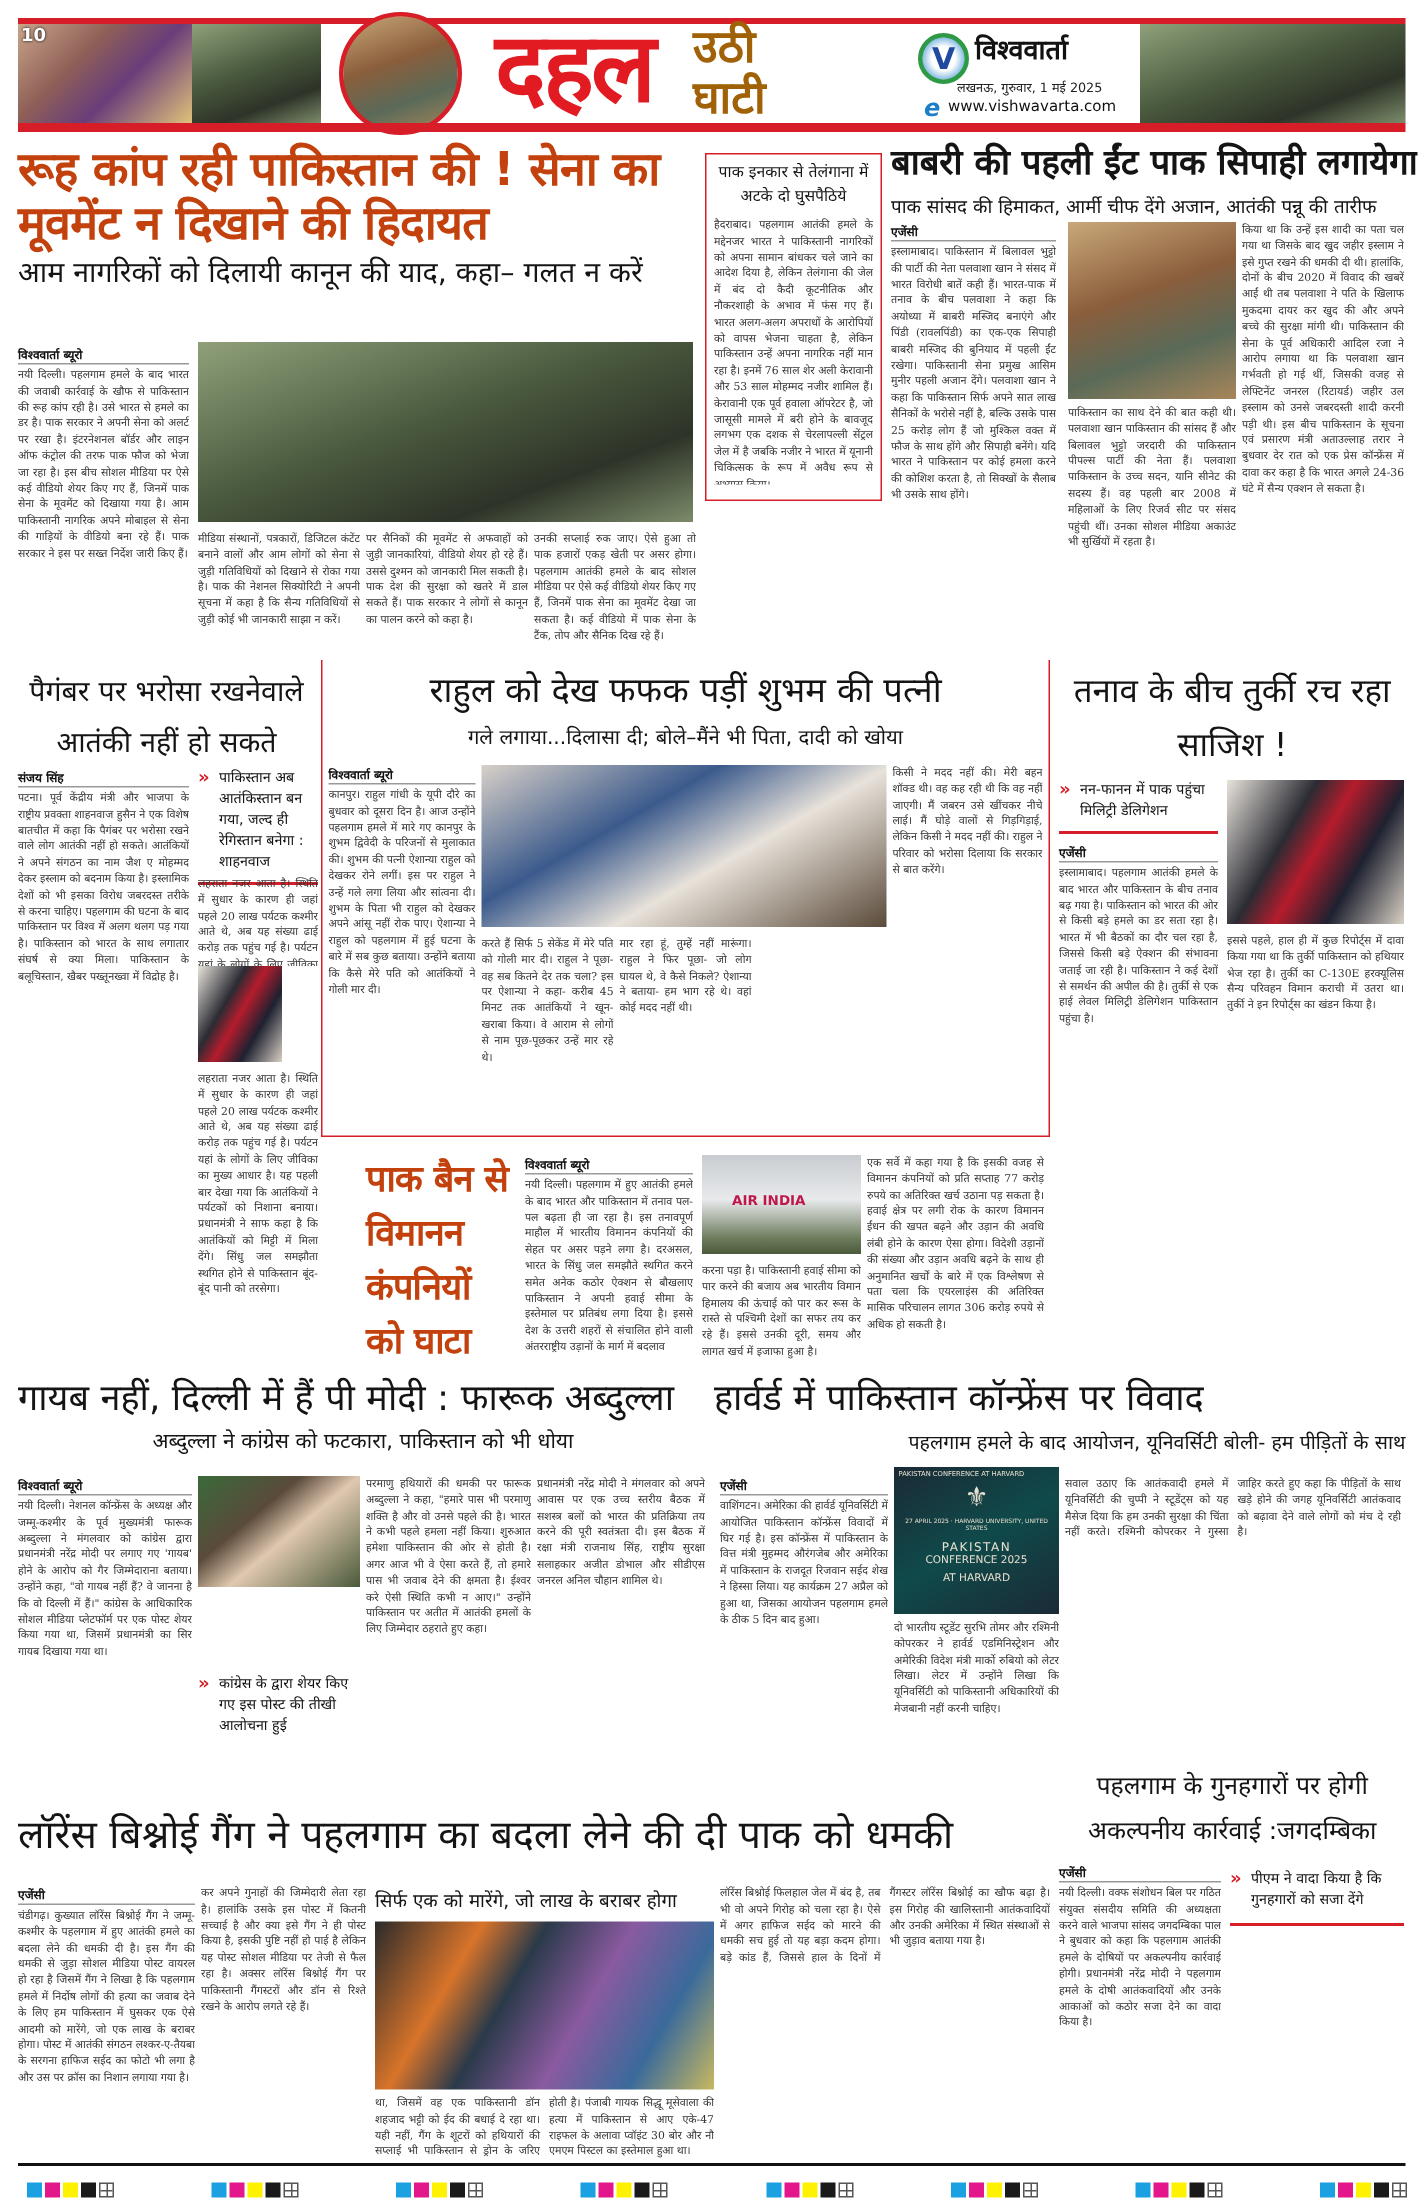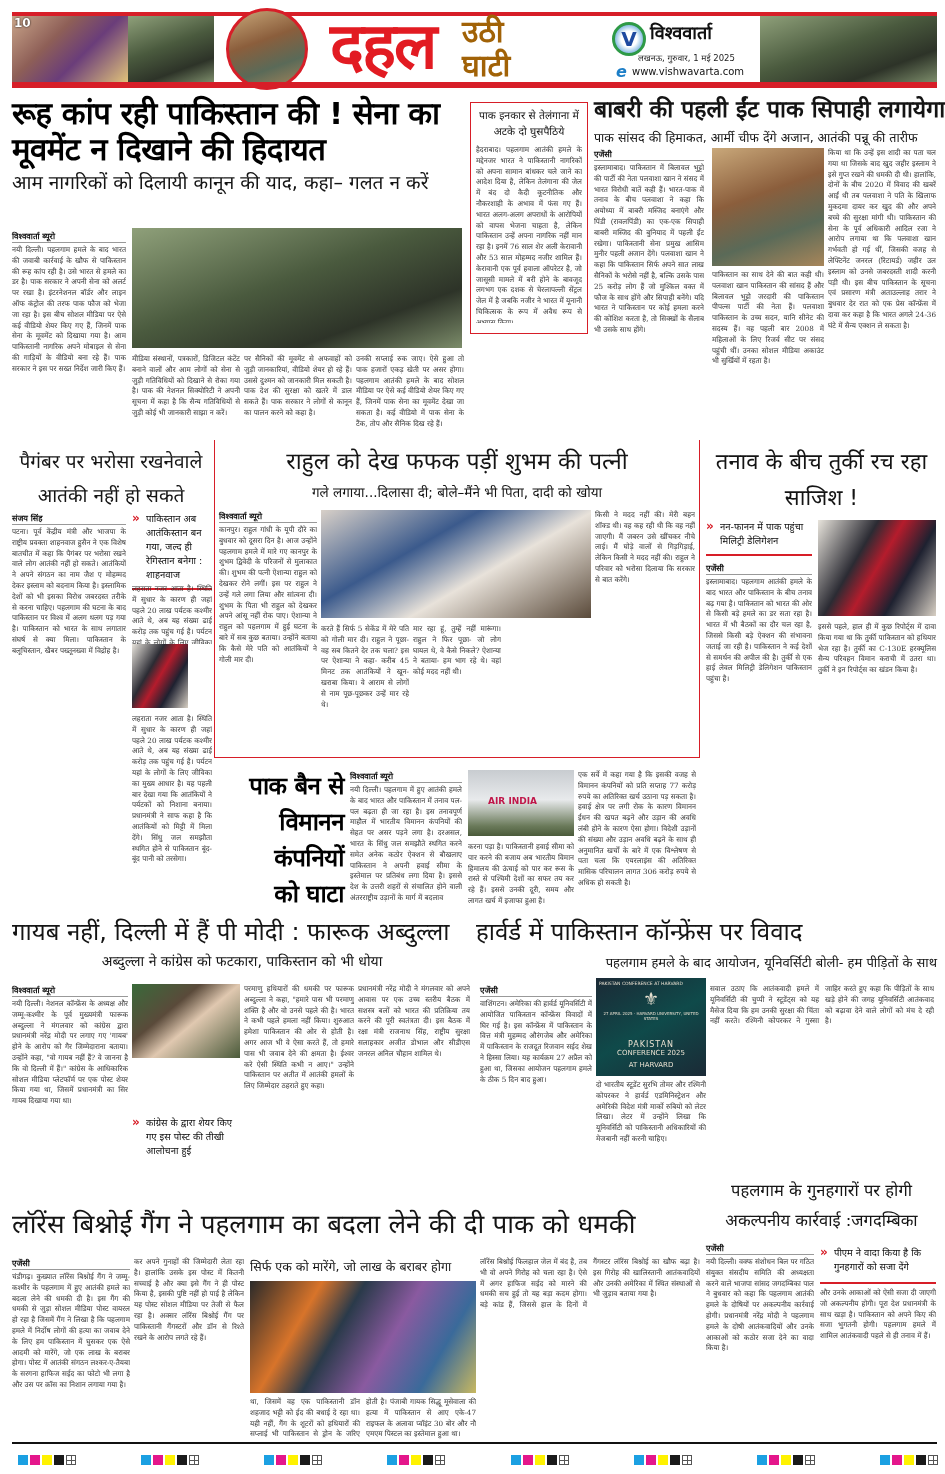--- a/index.html
+++ b/index.html
@@ -17,21 +17,21 @@
   .photo.dark { background: linear-gradient(150deg, #1b2a36 0%, #0f4a4a 50%, #1b2a36 100%); }
   .photo.man { background: linear-gradient(140deg, #3a6a3a 0%, #5a4a3a 35%, #e0c8b0 55%, #4a5a3a 100%); }
   .photo.bottom { background: linear-gradient(120deg, #2a2a2a 0%, #d8742a 25%, #2a3a4a 40%, #8a5aa0 60%, #3a6a9a 80%, #c8b860 100%); }
   .mast-title { font-family: "DejaVu Sans", sans-serif; font-weight: bold; color: #e21b22; font-size: 64px; line-height: 1; letter-spacing: -2px; }
   .mast-sub { font-weight: bold; font-size: 30px; line-height: 1.05; color: #a16207; }
   .logo-circle { width: 34px; height: 34px; border-radius: 50%; border: 3px solid #2e9a46; background: radial-gradient(circle, #fff 40%, #1c7ec7 100%); color: #1f4aa0; font-weight: bold; font-size: 20px; text-align: center; line-height: 28px; }
   .brand { font-weight: bold; font-size: 18px; color: #111; }
   .dateline { font-size: 8.5px; color: #222; }
   .url { font-size: 10px; color: #111; }
   .e-icon { color: #1c7ec7; font-weight: bold; font-size: 16px; font-style: italic; }
-  .h1 { font-weight: bold; color: #000000; line-height: 1.15; letter-spacing: -0.5px; }
+  .h1 { font-weight: bold; color: #c2410c; line-height: 1.15; letter-spacing: -0.5px; }
   .h2 { color: #141414; line-height: 1.2; }
   .byline { font-weight: bold; font-size: 8px; border-bottom: 1px solid #999; padding-bottom: 1px; margin-bottom: 2px; color: #111; }
   .body-text { font-size: 7.2px; line-height: 10.8px; color: #333; text-align: justify; overflow: hidden; font-family: "DejaVu Serif", serif; }
   .boxed { border: 1.5px solid #d71e28; }
   .quote { font-size: 9.5px; line-height: 14px; color: #111; padding-left: 14px; position: relative; }
   .quote .mark { position: absolute; left: 0; top: -1px; color: #d71e28; font-weight: bold; font-size: 12px; }
   .quote-rule { height: 2px; background: #d71e28; }
   .sw { width: 10px; height: 10px; display: inline-block; margin-right: 2px; }
   .reg-cross { width: 10px; height: 10px; border: 1px solid #555; position: relative; display: inline-block; }
   .reg-cross:before { content: ""; position: absolute; left: 4px; top: 0; width: 1px; height: 8px; background: #555; }
@@ -129,21 +129,21 @@
     </div>
     <div class="quote-rule" style="margin-top:6px;margin-bottom:6px;"></div>
     <div class="byline">एजेंसी</div>
     <div class="body-text" style="height:320px;">इस्लामाबाद। पहलगाम आतंकी हमले के बाद भारत और पाकिस्तान के बीच तनाव बढ़ गया है। पाकिस्तान को भारत की ओर से किसी बड़े हमले का डर सता रहा है। भारत में भी बैठकों का दौर चल रहा है, जिससे किसी बड़े ऐक्शन की संभावना जताई जा रही है। पाकिस्तान ने कई देशों से समर्थन की अपील की है। तुर्की से एक हाई लेवल मिलिट्री डेलिगेशन पाकिस्तान पहुंचा है।</div>
   </div>
   <div class="abs photo suit" style="left:112px;top:76px;width:118px;height:96px;"></div>
   <div class="abs body-text" style="left:112px;top:178px;width:118px;height:284px;">इससे पहले, हाल ही में कुछ रिपोर्ट्स में दावा किया गया था कि तुर्की पाकिस्तान को हथियार भेज रहा है। तुर्की का C-130E हरक्यूलिस सैन्य परिवहन विमान कराची में उतरा था। तुर्की ने इन रिपोर्ट्स का खंडन किया है।</div>
 </div>
 
 <div class="abs" style="left:214px;top:762px;width:486px;height:150px;">
-  <div class="abs h1" style="left:30px;top:6px;width:100px;font-size:24px;line-height:36px;text-align:right;">पाक बैन से विमानन कंपनियों को घाटा</div>
+  <div class="abs h1" style="left:30px;top:6px;width:100px;font-size:24px;line-height:36px;">पाक बैन से विमानन कंपनियों को घाटा</div>
   <div class="abs" style="left:136px;top:8px;width:112px;">
     <div class="byline">विश्ववार्ता ब्यूरो</div>
     <div class="body-text" style="height:128px;">नयी दिल्ली। पहलगाम में हुए आतंकी हमले के बाद भारत और पाकिस्तान में तनाव पल-पल बढ़ता ही जा रहा है। इस तनावपूर्ण माहौल में भारतीय विमानन कंपनियों की सेहत पर असर पड़ने लगा है। दरअसल, भारत के सिंधु जल समझौते स्थगित करने समेत अनेक कठोर ऐक्शन से बौखलाए पाकिस्तान ने अपनी हवाई सीमा के इस्तेमाल पर प्रतिबंध लगा दिया है। इससे देश के उत्तरी शहरों से संचालित होने वाली अंतरराष्ट्रीय उड़ानों के मार्ग में बदलाव</div>
   </div>
   <div class="abs photo plane" style="left:254px;top:8px;width:106px;height:66px;">
     <span style="position:absolute;left:20px;top:26px;color:#c0174a;font-weight:bold;font-size:9px;">AIR INDIA</span>
   </div>
   <div class="abs body-text" style="left:254px;top:80px;width:106px;height:66px;">करना पड़ा है। पाकिस्तानी हवाई सीमा को पार करने की बजाय अब भारतीय विमान हिमालय की ऊंचाई को पार कर रूस के रास्ते से पश्चिमी देशों का सफर तय कर रहे हैं। इससे उनकी दूरी, समय और लागत खर्च में इजाफा हुआ है।</div>
   <div class="abs body-text" style="left:364px;top:8px;width:118px;height:138px;">एक सर्वे में कहा गया है कि इसकी वजह से विमानन कंपनियों को प्रति सप्ताह 77 करोड़ रुपये का अतिरिक्त खर्च उठाना पड़ सकता है। हवाई क्षेत्र पर लगी रोक के कारण विमानन ईंधन की खपत बढ़ने और उड़ान की अवधि लंबी होने के कारण ऐसा होगा। विदेशी उड़ानों की संख्या और उड़ान अवधि बढ़ने के साथ ही अनुमानित खर्चों के बारे में एक विश्लेषण से पता चला कि एयरलाइंस की अतिरिक्त मासिक परिचालन लागत 306 करोड़ रुपये से अधिक हो सकती है।</div>
 </div>
@@ -168,21 +168,21 @@
   <div class="h2" style="font-size:24px;white-space:nowrap;">हार्वर्ड में पाकिस्तान कॉन्फ्रेंस पर विवाद</div>
   <div class="h2" style="font-size:13px;text-align:right;margin-top:8px;white-space:nowrap;">पहलगाम हमले के बाद आयोजन, यूनिवर्सिटी बोली- हम पीड़ितों के साथ</div>
   <div class="abs" style="left:4px;top:66px;width:112px;">
     <div class="byline">एजेंसी</div>
     <div class="body-text" style="height:170px;">वाशिंगटन। अमेरिका की हार्वर्ड यूनिवर्सिटी में आयोजित पाकिस्तान कॉन्फ्रेंस विवादों में घिर गई है। इस कॉन्फ्रेंस में पाकिस्तान के वित्त मंत्री मुहम्मद औरंगजेब और अमेरिका में पाकिस्तान के राजदूत रिजवान सईद शेख ने हिस्सा लिया। यह कार्यक्रम 27 अप्रैल को हुआ था, जिसका आयोजन पहलगाम हमले के ठीक 5 दिन बाद हुआ।</div>
   </div>
   <div class="abs photo dark" style="left:120px;top:60px;width:110px;height:98px;color:#e8e0d0;text-align:center;">
     <div style="font-size:4.5px;text-align:left;padding:3px;">PAKISTAN CONFERENCE AT HARVARD</div>
     <div style="font-size:18px;line-height:20px;">⚜</div>
     <div style="font-size:4px;padding:2px 6px;">27 APRIL 2025 · HARVARD UNIVERSITY, UNITED STATES</div>
-    <div style="font-size:8px;letter-spacing:1px;margin-top:17px;">PAKISTAN</div>
+    <div style="font-size:8px;letter-spacing:1px;margin-top:4px;">PAKISTAN</div>
     <div style="font-size:7px;">CONFERENCE 2025</div>
     <div style="font-size:7px;margin-top:4px;">AT HARVARD</div>
   </div>
   <div class="abs body-text" style="left:120px;top:162px;width:110px;height:80px;">दो भारतीय स्टूडेंट सुरभि तोमर और रश्मिनी कोपरकर ने हार्वर्ड एडमिनिस्ट्रेशन और अमेरिकी विदेश मंत्री मार्को रुबियो को लेटर लिखा। लेटर में उन्होंने लिखा कि यूनिवर्सिटी को पाकिस्तानी अधिकारियों की मेजबानी नहीं करनी चाहिए।</div>
   <div class="abs body-text" style="left:234px;top:66px;width:224px;height:176px;column-count:2;column-gap:6px;">सवाल उठाए कि आतंकवादी हमले में यूनिवर्सिटी की चुप्पी ने स्टूडेंट्स को यह मैसेज दिया कि हम उनकी सुरक्षा की चिंता नहीं करते। रश्मिनी कोपरकर ने गुस्सा जाहिर करते हुए कहा कि पीड़ितों के साथ खड़े होने की जगह यूनिवर्सिटी आतंकवाद को बढ़ावा देने वाले लोगों को मंच दे रही है।</div>
 </div>
 
 <div class="abs" style="left:12px;top:1205px;width:690px;height:270px;">
   <div class="h2" style="font-size:26px;white-space:nowrap;margin-top:4px;">लॉरेंस बिश्नोई गैंग ने पहलगाम का बदला लेने की दी पाक को धमकी</div>
   <div class="abs" style="left:0;top:52px;width:118px;">
@@ -201,21 +201,20 @@
   <div class="abs" style="left:0;top:66px;width:108px;">
     <div class="byline">एजेंसी</div>
     <div class="body-text" style="height:186px;">नयी दिल्ली। वक्फ संशोधन बिल पर गठित संयुक्त संसदीय समिति की अध्यक्षता करने वाले भाजपा सांसद जगदम्बिका पाल ने बुधवार को कहा कि पहलगाम आतंकी हमले के दोषियों पर अकल्पनीय कार्रवाई होगी। प्रधानमंत्री नरेंद्र मोदी ने पहलगाम हमले के दोषी आतंकवादियों और उनके आकाओं को कठोर सजा देने का वादा किया है।</div>
   </div>
   <div class="abs" style="left:114px;top:70px;width:116px;">
     <div class="quote">
       <span class="mark">»</span>
       <span>पीएम ने वादा किया है कि गुनहगारों को सजा देंगे</span>
     </div>
     <div class="quote-rule" style="margin-top:8px;margin-bottom:4px;"></div>
-    <div class="body-text" style="height:148px;">और उनके आकाओं को ऐसी सजा दी जाएगी जो अकल्पनीय होगी। पूरा देश प्रधानमंत्री के साथ खड़ा है। पाकिस्तान को अपने किए की सजा भुगतनी होगी। पहलगाम हमले में शामिल आतंकवादी पहले से ही तनाव में हैं।</div>
   </div>
 </div>
 
 <div class="abs" style="left:12px;top:1442px;width:925px;height:1.5px;background:#111;"></div>
 <div class="abs" style="left:18px;top:1450px;width:920px;height:14px;display:flex;justify-content:space-between;">
   <div><span class="sw" style="background:#1ba0e2"></span><span class="sw" style="background:#e4168b"></span><span class="sw" style="background:#fff200"></span><span class="sw" style="background:#1a1a1a"></span><span class="reg-cross"></span></div>
   <div><span class="sw" style="background:#1ba0e2"></span><span class="sw" style="background:#e4168b"></span><span class="sw" style="background:#fff200"></span><span class="sw" style="background:#1a1a1a"></span><span class="reg-cross"></span></div>
   <div><span class="sw" style="background:#1ba0e2"></span><span class="sw" style="background:#e4168b"></span><span class="sw" style="background:#fff200"></span><span class="sw" style="background:#1a1a1a"></span><span class="reg-cross"></span></div>
   <div><span class="sw" style="background:#1ba0e2"></span><span class="sw" style="background:#e4168b"></span><span class="sw" style="background:#fff200"></span><span class="sw" style="background:#1a1a1a"></span><span class="reg-cross"></span></div>
   <div><span class="sw" style="background:#1ba0e2"></span><span class="sw" style="background:#e4168b"></span><span class="sw" style="background:#fff200"></span><span class="sw" style="background:#1a1a1a"></span><span class="reg-cross"></span></div>

